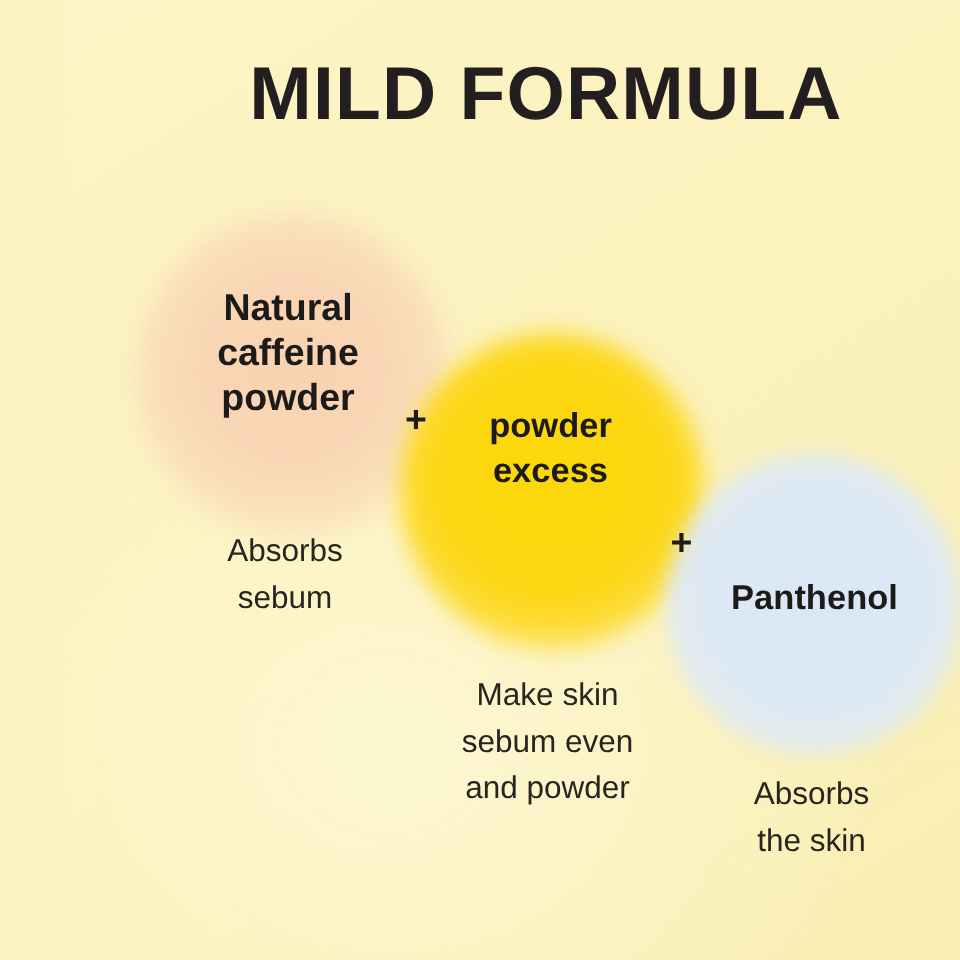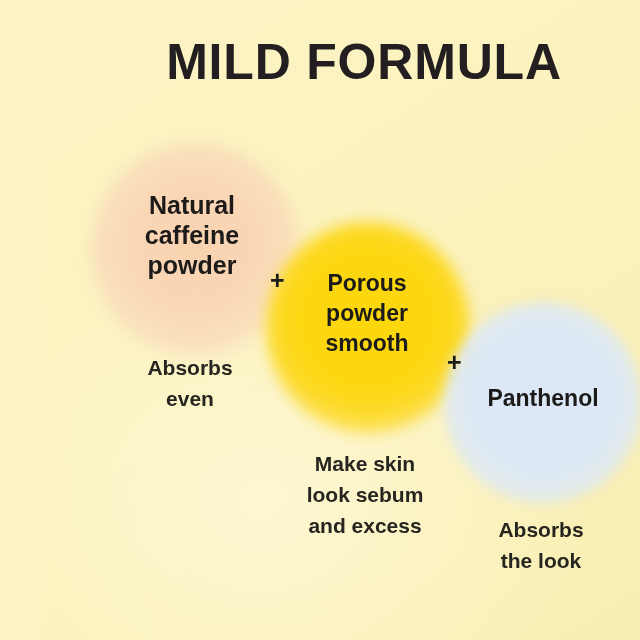--- a/index.html
+++ b/index.html
@@ -120,21 +120,21 @@
     top: 383px;
     width: 198px;
     font-size: 23px;
     line-height: 30px;
   }
 
   
   .benefit {
     position: absolute;
     text-align: center;
-    font-weight: 700;
+    font-weight: 400;
     color: #26251f;
   }
 
   .benefit-caffeine {
     left: 56px;
     top: 352px;
     width: 180px;
     font-size: 21px;
     line-height: 31px;
   }
@@ -186,41 +186,40 @@
   <div class="blob blob-blue"></div>
 
   <div class="ingredient-name name-caffeine">
     <div>Natural</div>
     <div>caffeine</div>
     <div>powder</div>
   </div>
 
   <div class="benefit benefit-caffeine">
     <div>Absorbs</div>
-    <div>even</div>
+    <div>sebum</div>
   </div>
 
   <div class="plus plus-one">+</div>
 
   <div class="ingredient-name name-porous">
-    <div>Porous</div>
     <div>powder</div>
-    <div>smooth</div>
+    <div>excess</div>
   </div>
 
   <div class="benefit benefit-porous">
     <div>Make skin</div>
-    <div>look sebum</div>
-    <div>and excess</div>
+    <div>sebum even</div>
+    <div>and powder</div>
   </div>
 
   <div class="plus plus-two">+</div>
 
   <div class="ingredient-name name-panthenol">
     <div>Panthenol</div>
   </div>
 
   <div class="benefit benefit-panthenol">
     <div>Absorbs</div>
-    <div>the look</div>
+    <div>the skin</div>
   </div>
 
 </div>
 
 </body></html>

